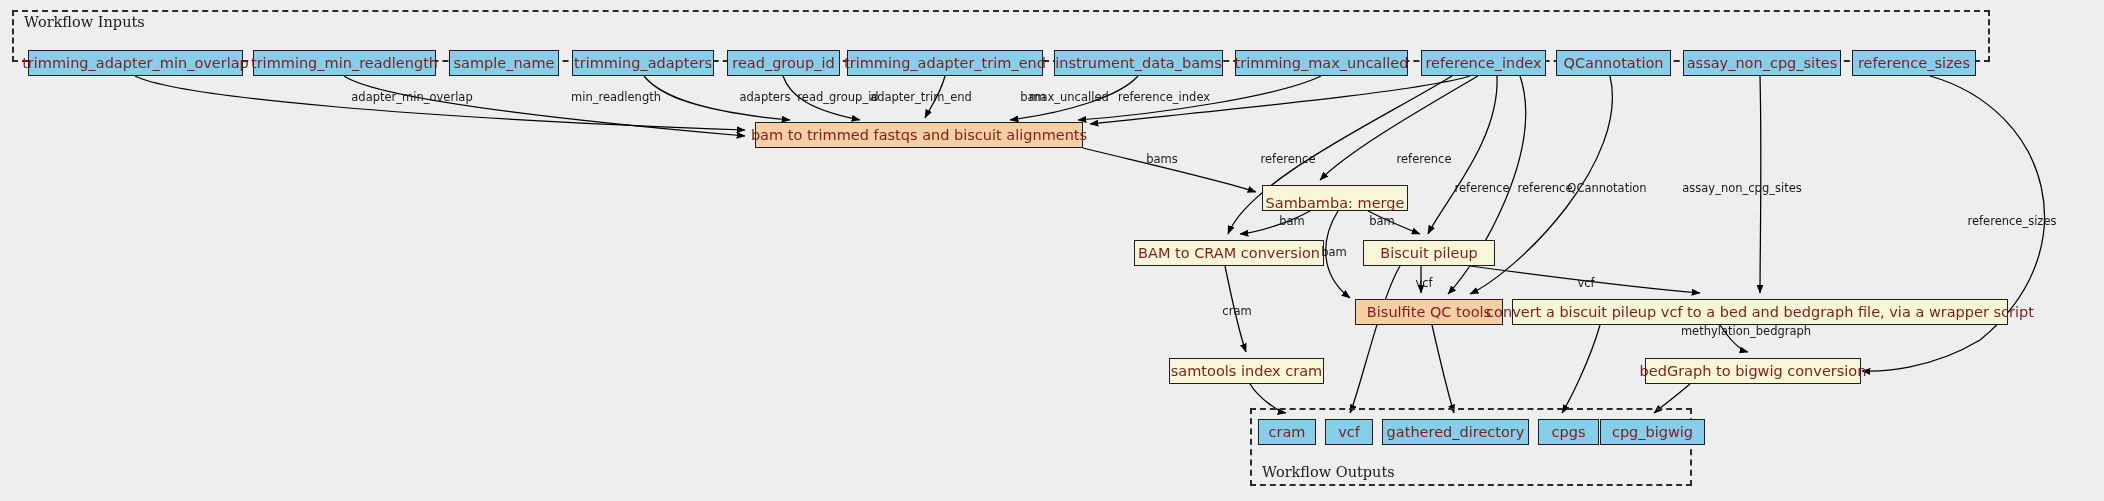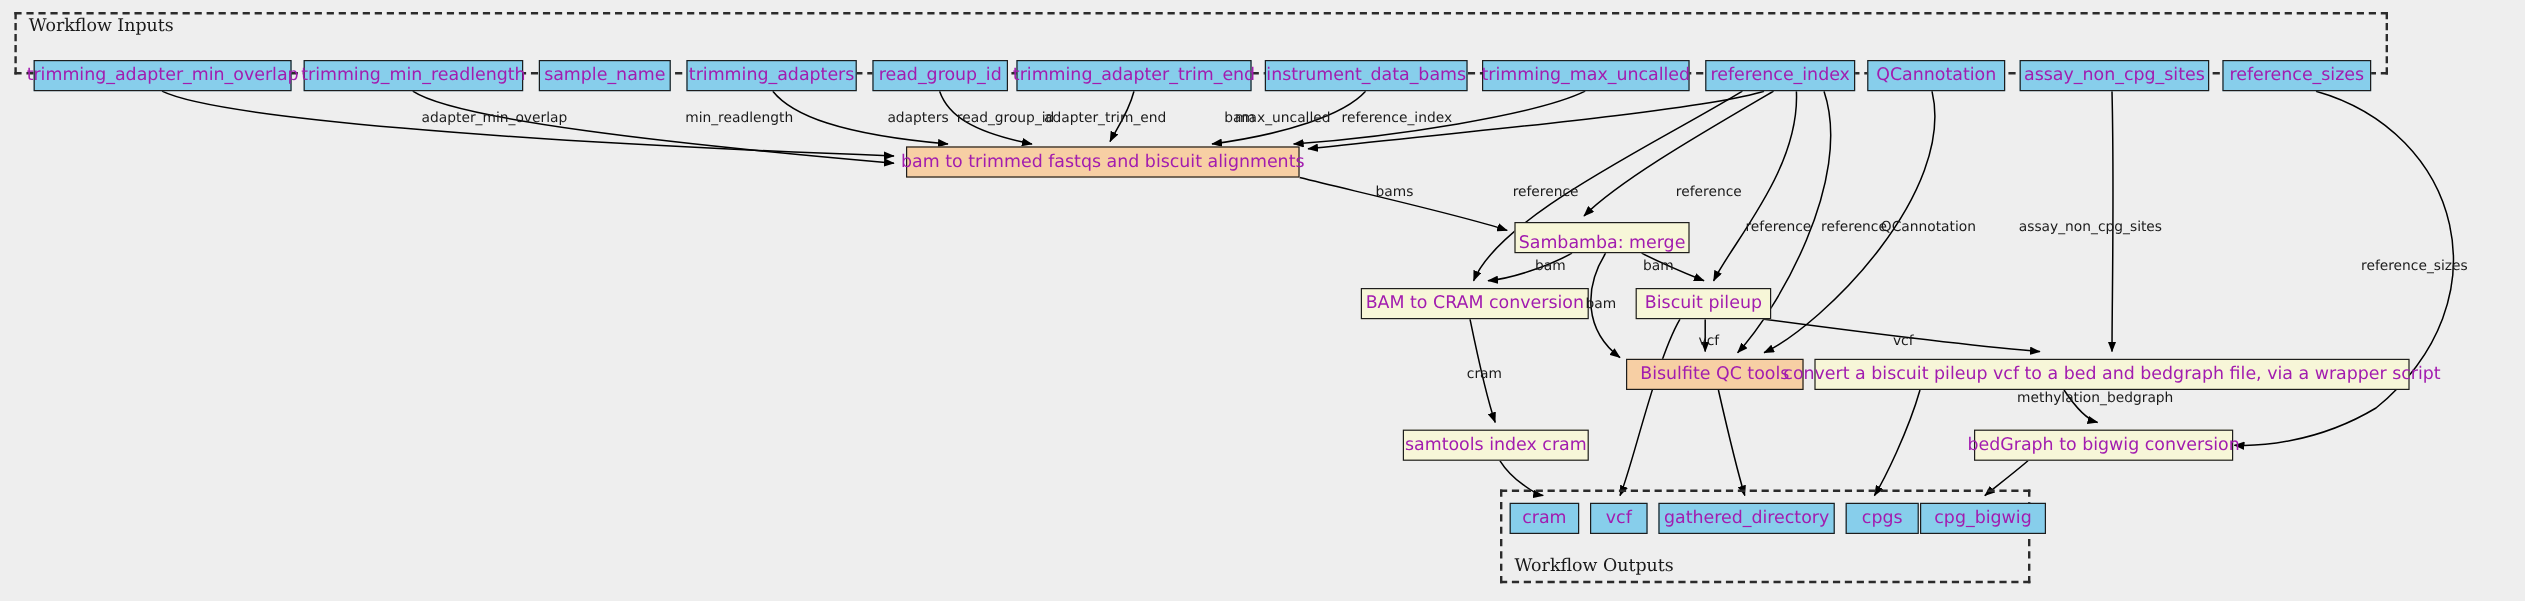--- a/index.html
+++ b/index.html
@@ -26,21 +26,21 @@
     font-family:"DejaVu Serif","Liberation Serif",serif;
     white-space:nowrap;
   }
 
   .node{
     position:absolute;
     box-sizing:border-box;
     border:1.4px solid #1d1d1d;
     display:flex;align-items:center;justify-content:center;
     font-size:14.5px;
-    color:#a21caf;
+    color:#7f1d1d;
     white-space:nowrap;
     line-height:1;
     padding:0 8px;
   }
   .node.io{background:#87ceeb;}
   .node.step{background:#f7f6d8;}
   .node.highlight{background:#f7cfa4;}
 
   .elabel{
     position:absolute;
@@ -153,21 +153,21 @@
       </div>
       <div class="node highlight" style="left: 755px; top: 122px; width: 328px; height: 26px;">
         <span>bam to trimmed fastqs and biscuit alignments</span>
       </div>
       <div class="node step" style="left: 1262px; top: 185px; width: 146px; height: 26px; align-items: flex-end;">
         <span>Sambamba: merge</span>
       </div>
       <div class="node step" style="left: 1134px; top: 240px; width: 190px; height: 26px;">
         <span>BAM to CRAM conversion</span>
       </div>
-      <div class="node step" style="left: 1363px; top: 240px; width: 113px; height: 26px;">
+      <div class="node step" style="left: 1363px; top: 240px; width: 132px; height: 26px;">
         <span>Biscuit pileup</span>
       </div>
       <div class="node highlight" style="left: 1355px; top: 299px; width: 148px; height: 26px;">
         <span>Bisulfite QC tools</span>
       </div>
       <div class="node step" style="left: 1512px; top: 299px; width: 496px; height: 26px;">
         <span>convert a biscuit pileup vcf to a bed and bedgraph file, via a wrapper script</span>
       </div>
       <div class="node step" style="left: 1169px; top: 358px; width: 155px; height: 26px;">
         <span>samtools index cram</span>

